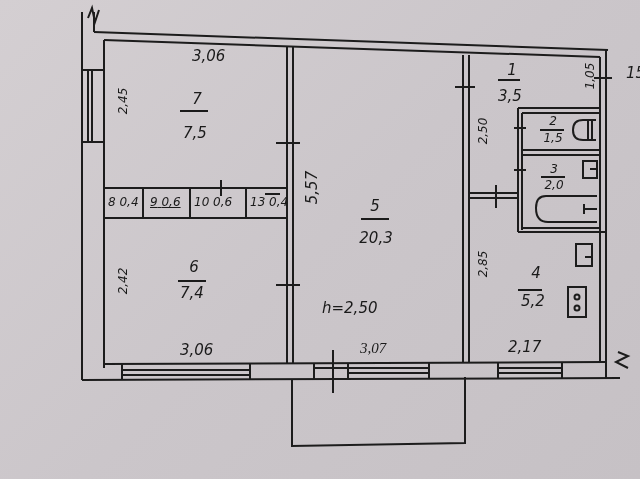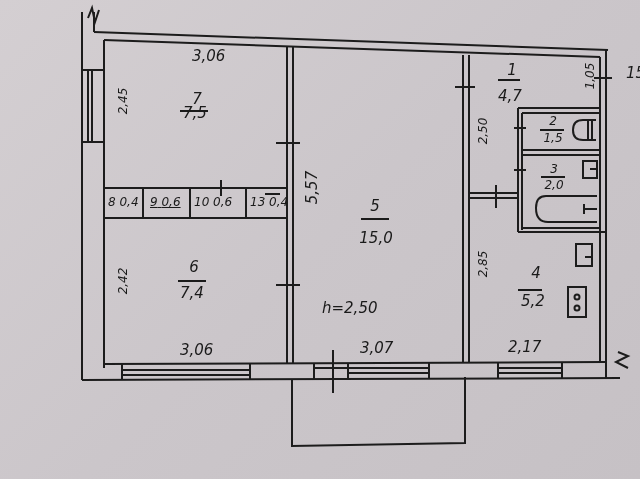--- a/index.html
+++ b/index.html
@@ -124,44 +124,44 @@
     <circle cx="577" cy="308" r="2.5"></circle>
 
     <path d="M88,18 L92,8 L95,22 L99,10"></path>
     <path d="M618,352 L628,356 L616,362 L628,368"></path>
   </g>
 </svg>
 
 <div class="lbl" style="left:192px;top:49px;">3,06</div>
 <div class="lbl room-num" style="left:177px;top:92px;">7</div>
 <div class="frac-line" style="left:180px;top:110px;width:28px;"></div>
-<div class="lbl room-area" style="left:175px;top:106px;">7,5</div>
+<div class="lbl room-area" style="left:175px;top:126px;">7,5</div>
 <div class="lbl rot small" style="left:110px;top:95px;">2,45</div>
 
 <div class="lbl small" style="left:108px;top:196px;"><span>8</span> <span>0,4</span></div>
 <div class="lbl small" style="left:150px;top:196px;text-decoration:underline;"><span>9</span> <span>0,6</span></div>
 <div class="lbl small" style="left:194px;top:196px;"><span>10</span> <span>0,6</span></div>
 <div class="lbl small" style="left:250px;top:196px;"><span>13</span> <span>0,4</span></div>
 
 <div class="lbl room-num" style="left:174px;top:260px;">6</div>
 <div class="frac-line" style="left:178px;top:280px;width:28px;"></div>
 <div class="lbl room-area" style="left:172px;top:286px;">7,4</div>
 <div class="lbl rot small" style="left:110px;top:275px;">2,42</div>
 <div class="lbl" style="left:180px;top:343px;">3,06</div>
 
 <div class="lbl rot" style="left:296px;top:180px;">5,57</div>
 <div class="lbl room-num" style="left:355px;top:199px;">5</div>
 <div class="frac-line" style="left:361px;top:218px;width:28px;"></div>
-<div class="lbl room-area" style="left:356px;top:231px;">15,0</div>
+<div class="lbl room-area" style="left:356px;top:231px;">20,3</div>
 <div class="lbl" style="left:322px;top:301px;">h=2,50</div>
-<div class="lbl" style="left:360px;top:341px;">3,07</div>
+<div class="lbl" style="left:360px;top:341px;font-family:Liberation Serif, serif;">3,07</div>
 
 <div class="lbl room-num" style="left:492px;top:63px;">1</div>
 <div class="frac-line" style="left:498px;top:79px;width:22px;"></div>
-<div class="lbl room-area" style="left:490px;top:89px;">4,7</div>
+<div class="lbl room-area" style="left:490px;top:89px;">3,5</div>
 <div class="lbl rot small" style="left:470px;top:125px;">2,50</div>
 <div class="lbl rot small" style="left:577px;top:70px;">1,05</div>
 
 <div class="lbl room-num small" style="left:533px;top:115px;">2</div>
 <div class="frac-line" style="left:540px;top:129px;width:24px;"></div>
 <div class="lbl room-area small" style="left:533px;top:132px;">1,5</div>
 
 <div class="lbl room-num small" style="left:534px;top:163px;">3</div>
 <div class="frac-line" style="left:541px;top:176px;width:24px;"></div>
 <div class="lbl room-area small" style="left:534px;top:179px;">2,0</div>

